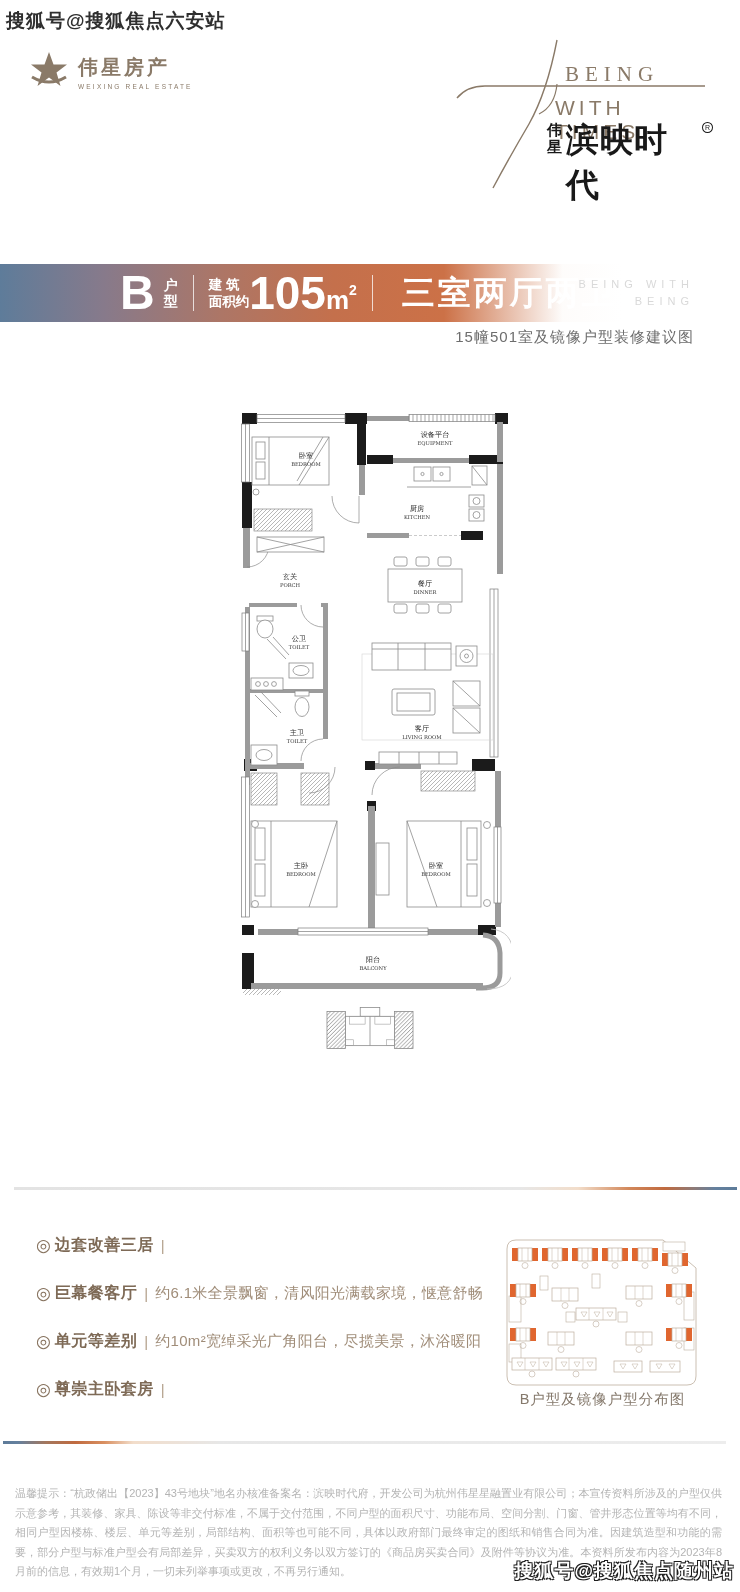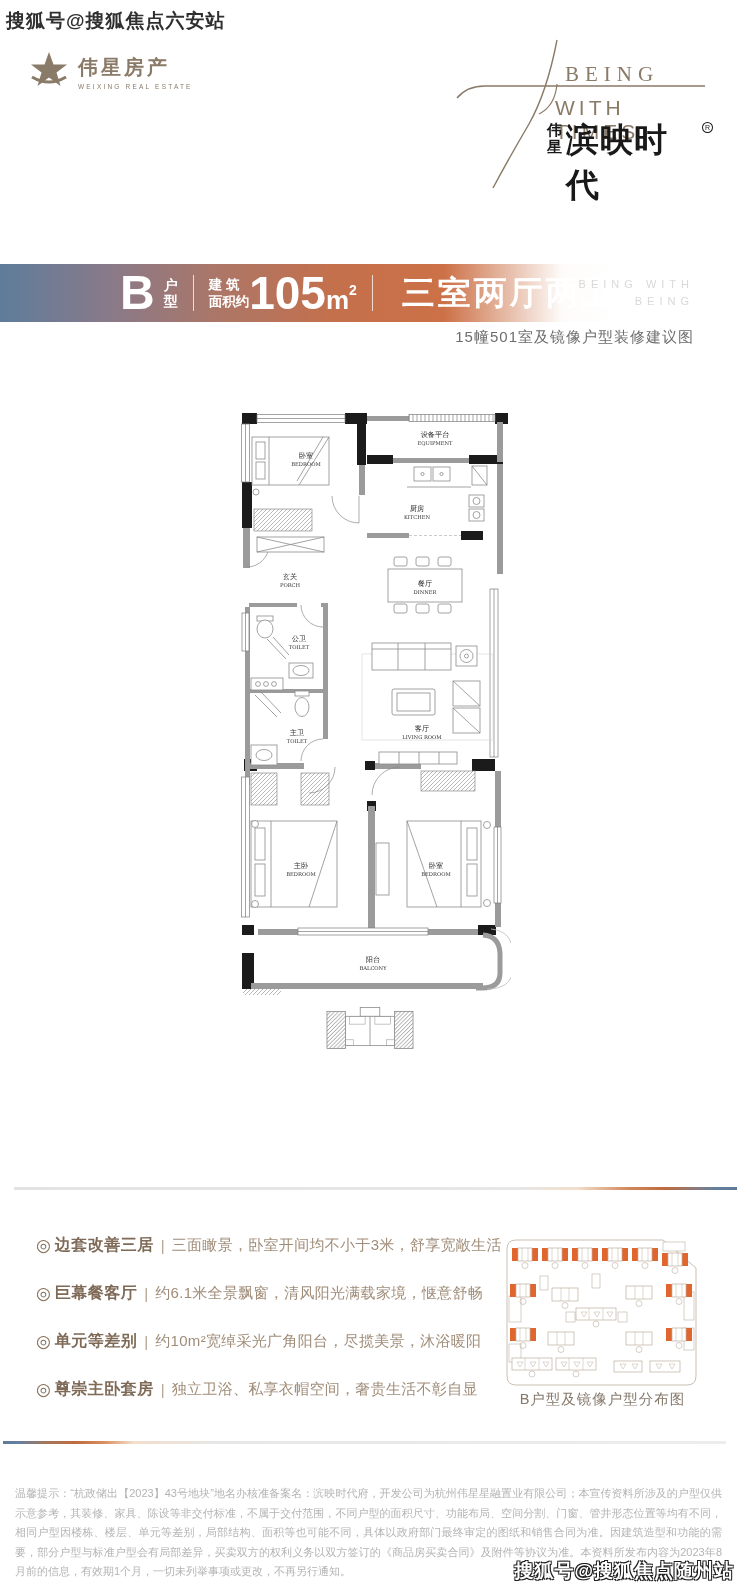--- a/index.html
+++ b/index.html
@@ -366,39 +366,37 @@
     </svg>
   </div>
 
   <div class="divider-top"></div>
 
   <div class="features">
     <div class="feature-row">
       <span class="f-bullet">◎</span>
       <span class="f-title">边套改善三居</span>
       <span class="f-div">|</span>
-      <span class="f-desc">三面瞰景，卧室开间均不小于3米，舒享宽敞生活</span>
     </div>
     <div class="feature-row">
       <span class="f-bullet">◎</span>
       <span class="f-title">巨幕餐客厅</span>
       <span class="f-div">|</span>
       <span class="f-desc">约6.1米全景飘窗，清风阳光满载家境，惬意舒畅</span>
     </div>
     <div class="feature-row">
       <span class="f-bullet">◎</span>
       <span class="f-title">单元等差别</span>
       <span class="f-div">|</span>
       <span class="f-desc">约10m²宽绰采光广角阳台，尽揽美景，沐浴暖阳</span>
     </div>
     <div class="feature-row">
       <span class="f-bullet">◎</span>
       <span class="f-title">尊崇主卧套房</span>
       <span class="f-div">|</span>
-      <span class="f-desc">独立卫浴、私享衣帽空间，奢贵生活不彰自显</span>
     </div>
   </div>
 
   <div class="siteplan">
     <svg width="205" height="158" viewBox="0 0 205 158">
       <defs>
         <g id="bO">
           <rect x="0" y="0" width="6" height="13" fill="#e0662f"></rect>
           <rect x="20" y="0" width="6" height="13" fill="#e0662f"></rect>
           <rect x="6" y="0" width="14" height="13" fill="#fff" stroke="#bdae9f" stroke-width="0.7"></rect>

